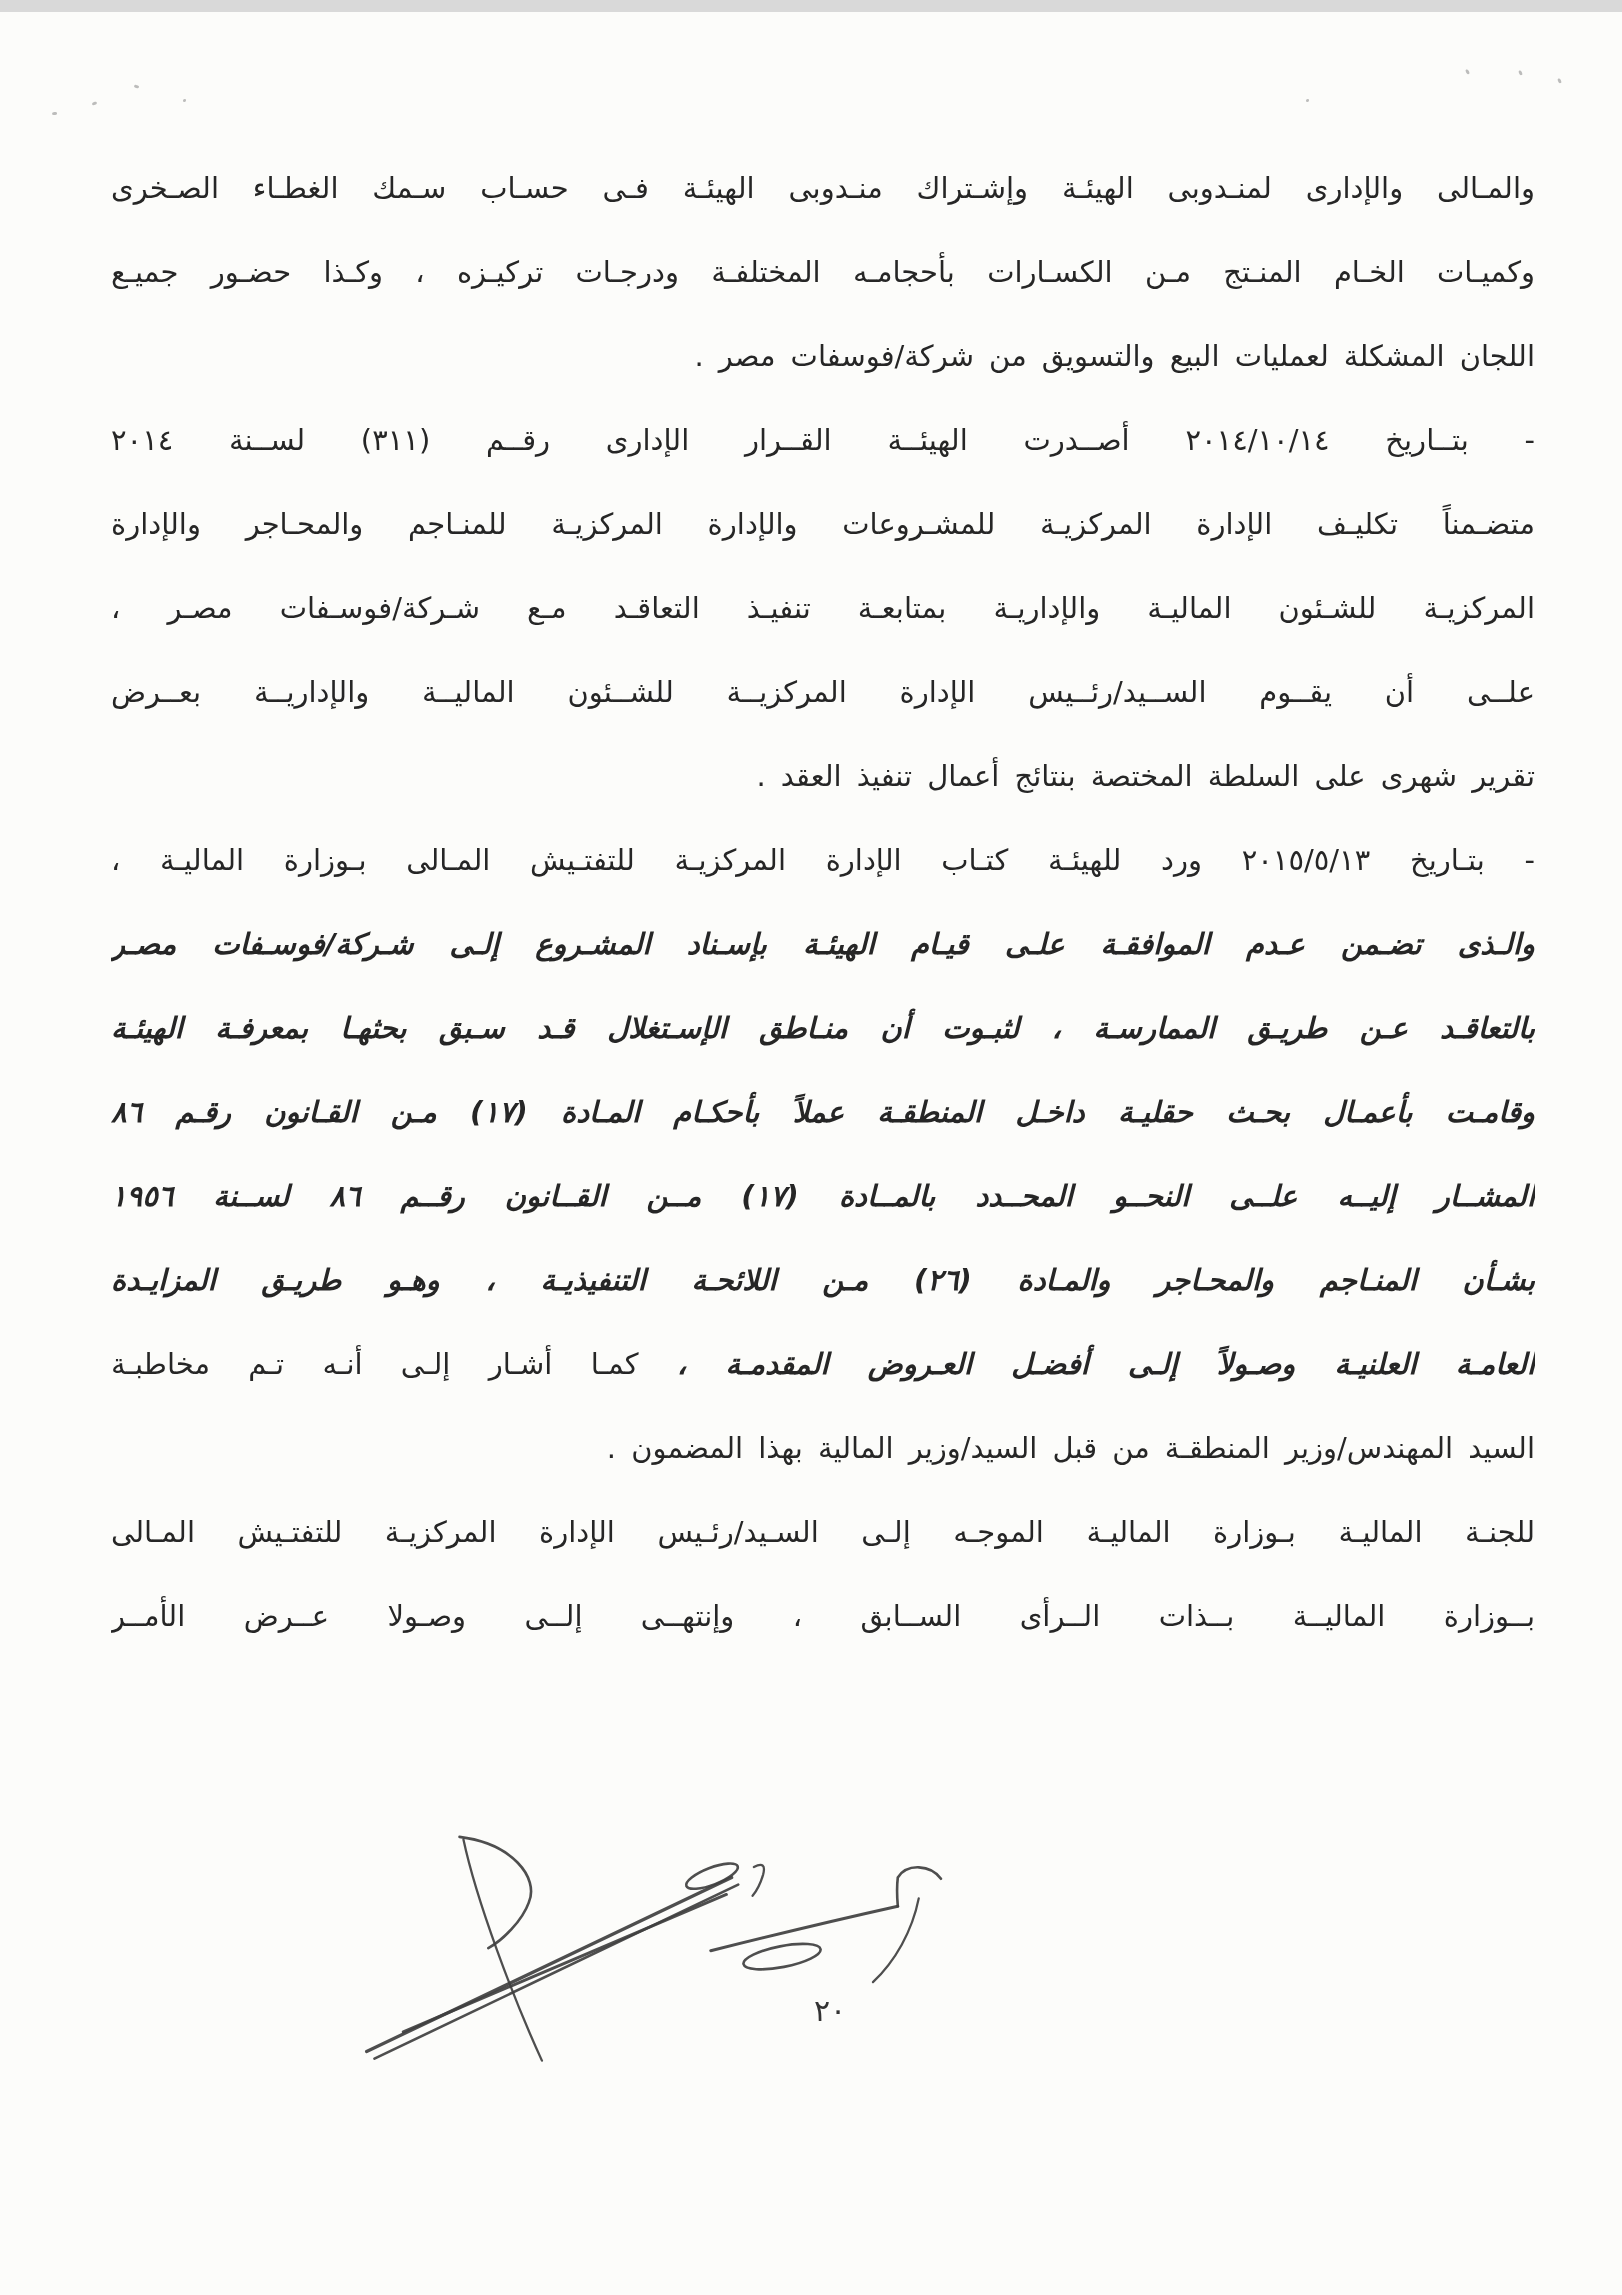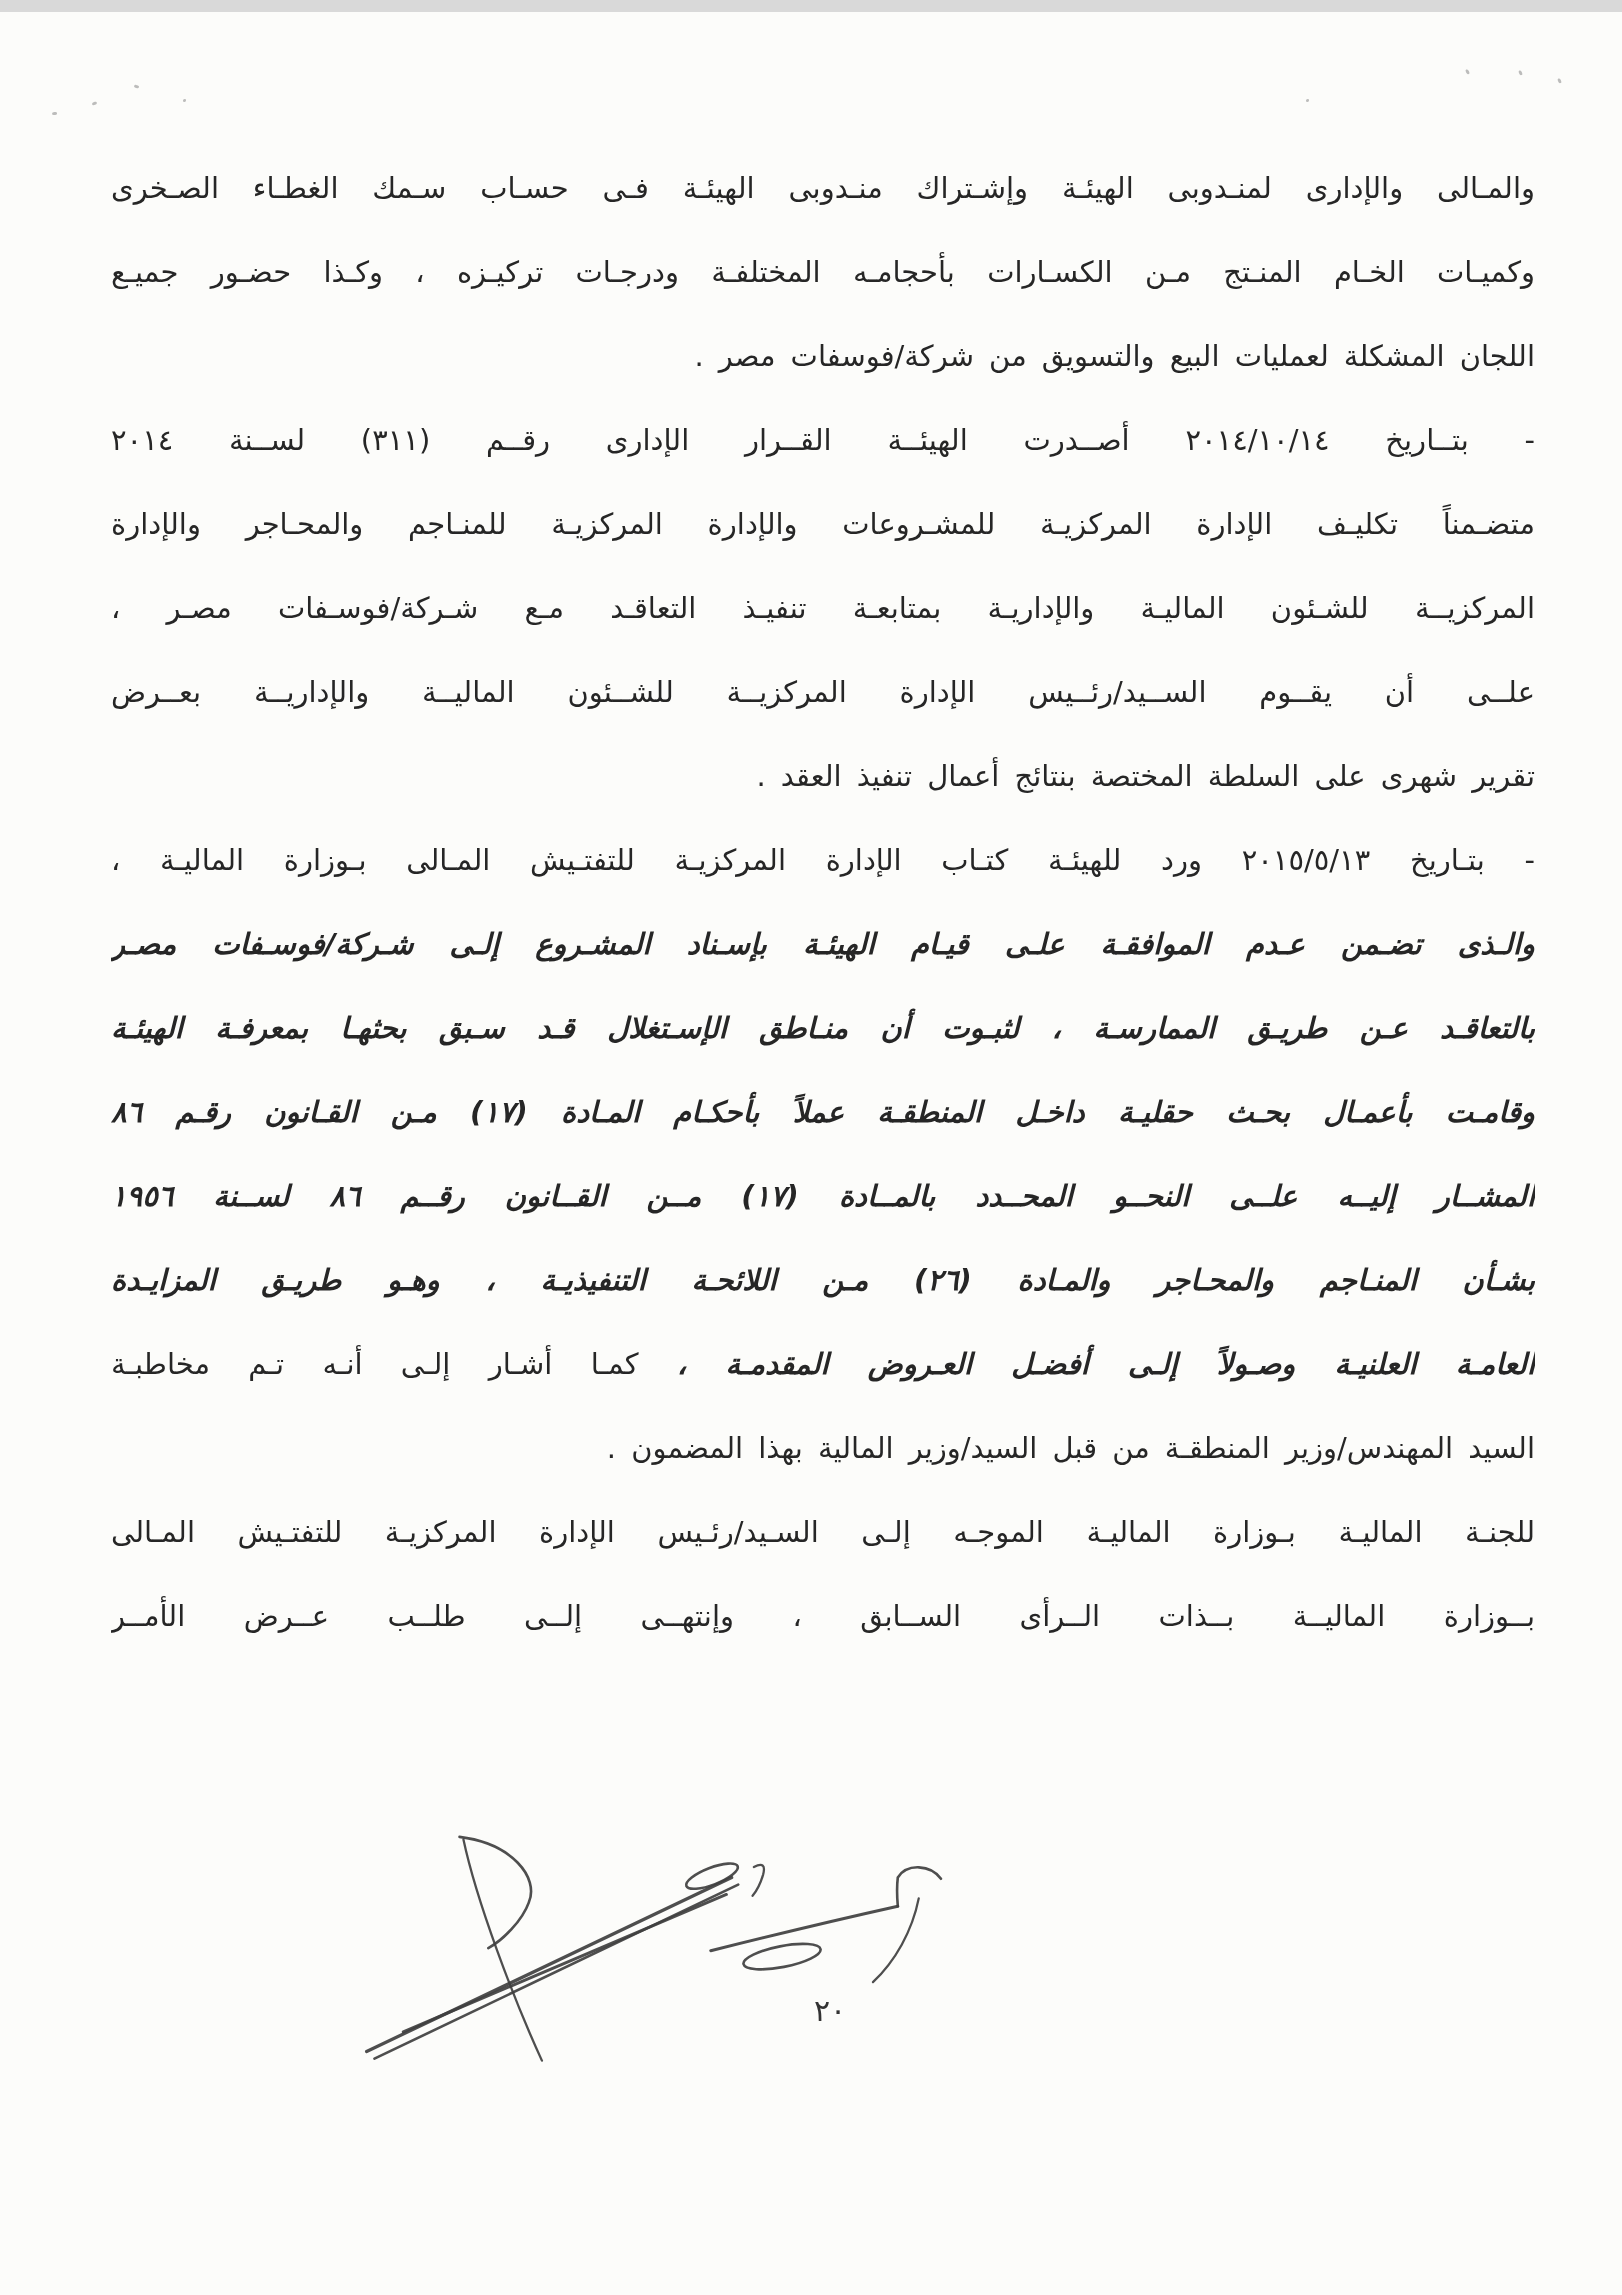--- a/index.html
+++ b/index.html
@@ -84,36 +84,36 @@
     <div class="speck" style="left:1557px;top:67px;transform:rotate(70deg)"></div>
     <div class="speck" style="left:1306px;top:87px;width:2.6px;height:2.6px"></div>
   </div>
 
   <main class="text-block">
     <div class="line j">والمـالى والإدارى لمنـدوبى الهيئـة وإشـتراك منـدوبى الهيئـة فـى حسـاب سـمك الغطـاء الصـخرى</div>
     <div class="line j">وكميـات الخـام المنـتج مـن الكسـارات بأحجامـه المختلفـة ودرجـات تركيـزه ، وكـذا حضـور جميـع</div>
     <div class="line end">اللجان المشكلة لعمليات البيع والتسويق من شركة/فوسفات مصر .</div>
     <div class="line j">- بتــاريخ ٢٠١٤/١٠/١٤ أصــدرت الهيئــة القــرار الإدارى رقــم (٣١١) لســنة ٢٠١٤</div>
     <div class="line j">متضـمناً تكليـف الإدارة المركزيـة للمشـروعات والإدارة المركزيـة للمنـاجم والمحـاجر والإدارة</div>
-    <div class="line j">المركزيــة للشـئون الماليـة والإداريـة بمتابعـة تنفيـذ التعاقـد مـع شـركة/فوسـفات مصـر ،</div>
+    <div class="line j">المركزيـة للشـئون الماليـة والإداريـة بمتابعـة تنفيـذ التعاقـد مـع شـركة/فوسـفات مصـر ،</div>
     <div class="line j">علــى أن يقــوم الســيد/رئــيس الإدارة المركزيــة للشــئون الماليــة والإداريــة بعــرض</div>
     <div class="line end">تقرير شهرى على السلطة المختصة بنتائج أعمال تنفيذ العقد .</div>
     <div class="line j">- بتـاريخ ٢٠١٥/٥/١٣ ورد للهيئـة كتـاب الإدارة المركزيـة للتفتـيش المـالى بـوزارة الماليـة ،</div>
     <div class="line j bi">والـذى تضـمن عـدم الموافقـة علـى قيـام الهيئـة بإسـناد المشـروع إلـى شـركة/فوسـفات مصـر</div>
     <div class="line j bi">بالتعاقـد عـن طريـق الممارسـة ، لثبـوت أن منـاطق الإسـتغلال قـد سـبق بحثهـا بمعرفـة الهيئـة</div>
     <div class="line j bi">وقامـت بأعمـال بحـث حقليـة داخـل المنطقـة عملاً بأحكـام المـادة (١٧) مـن القـانون رقـم ٨٦</div>
     <div class="line j bi">المشــار إليــه علــى النحــو المحــدد بالمــادة (١٧) مــن القــانون رقــم ٨٦ لســنة ١٩٥٦</div>
     <div class="line j bi">بشـأن المنـاجم والمحـاجر والمـادة (٢٦) مـن اللائحـة التنفيذيـة ، وهـو طريـق المزايـدة</div>
     <div class="line j">
       <span class="bi">العامـة العلنيـة وصـولاً إلـى أفضـل العـروض المقدمـة ،</span>
       <span>كمـا أشـار إلـى أنـه تـم مخاطبـة</span>
     </div>
     <div class="line end">السيد المهندس/وزير المنطقـة من قبل السيد/وزير المالية بهذا المضمون .</div>
     <div class="line j">للجنـة الماليـة بـوزارة الماليـة الموجـه إلـى السـيد/رئـيس الإدارة المركزيـة للتفتـيش المـالى</div>
-    <div class="line j">بــوزارة الماليــة بــذات الــرأى الســابق ، وإنتهــى إلــى طلــب عــرض الأمــر</div>
+    <div class="line j">بــوزارة الماليــة بــذات الــرأى الســابق ، وإنتهــى إلــى وصـولا عــرض الأمــر</div>
   </main>
 
   <svg class="signature" viewBox="0 0 960 380" xmlns="http://www.w3.org/2000/svg">
     <path d="M 30,352 L 588,86" stroke-width="5"></path>
     <path d="M 42,363 L 598,97" stroke-width="4"></path>
     <path d="M 86,322 L 580,112" stroke-width="4.5"></path>
     <path d="M 172,24 C 252,34 294,86 278,124 C 268,152 238,182 216,194" stroke-width="4"></path>
     <path d="M 178,28 C 198,122 254,270 298,366" stroke-width="3.5"></path>
     <ellipse cx="558" cy="84" rx="42" ry="13" transform="rotate(-21 558 84)" stroke-width="4"></ellipse>
     <path d="M 622,70 q 20,-10 14,12 q -6,20 -16,32" stroke-width="3.5"></path>

